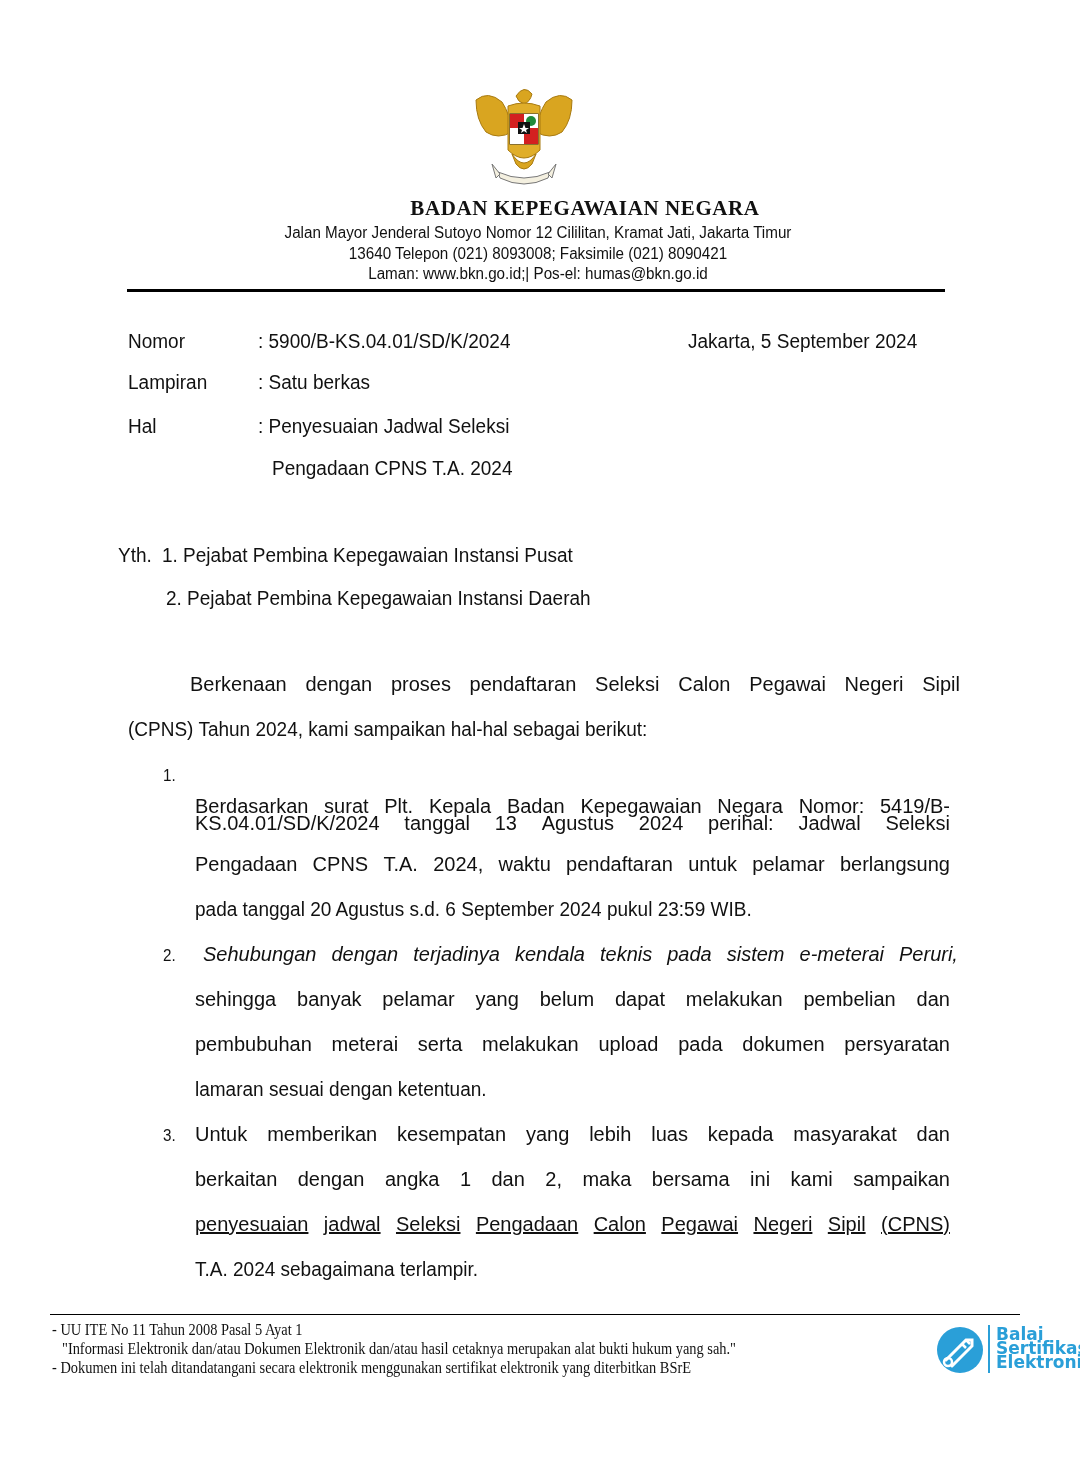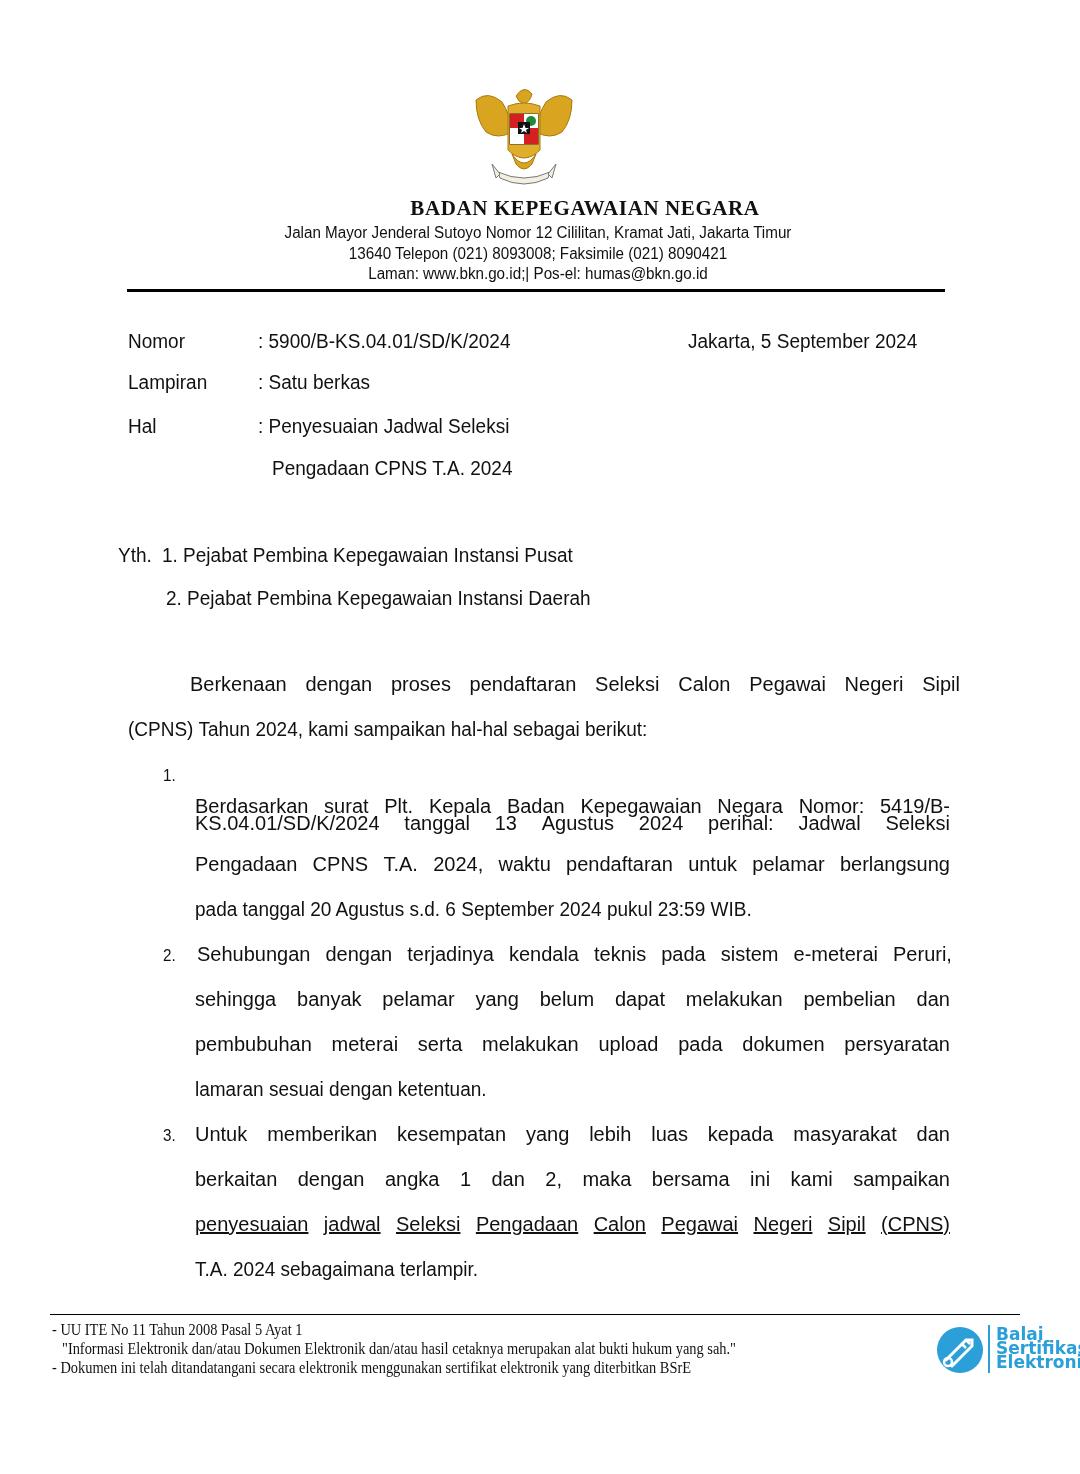--- a/index.html
+++ b/index.html
@@ -118,21 +118,21 @@
     <span>2024,</span>
     <span>waktu</span>
     <span>pendaftaran</span>
     <span>untuk</span>
     <span>pelamar</span>
     <span>berlangsung</span>
   </div>
 <div class="abs body-text" style="left:195px; top:898px;">pada tanggal 20 Agustus s.d. 6 September 2024 pukul 23:59 WIB.</div>
 
 <div class="abs body-text num" style="top:947px;">2.</div>
-<div class="abs body-text justify-line" style="left:197px; top:943px; width:755px;">
+<div class="abs body-text justify-line" style="left:203px; top:943px; width:755px;font-style:italic;">
     <span>Sehubungan</span>
     <span>dengan</span>
     <span>terjadinya</span>
     <span>kendala</span>
     <span>teknis</span>
     <span>pada</span>
     <span>sistem</span>
     <span>e-meterai</span>
     <span>Peruri,</span>
   </div>

